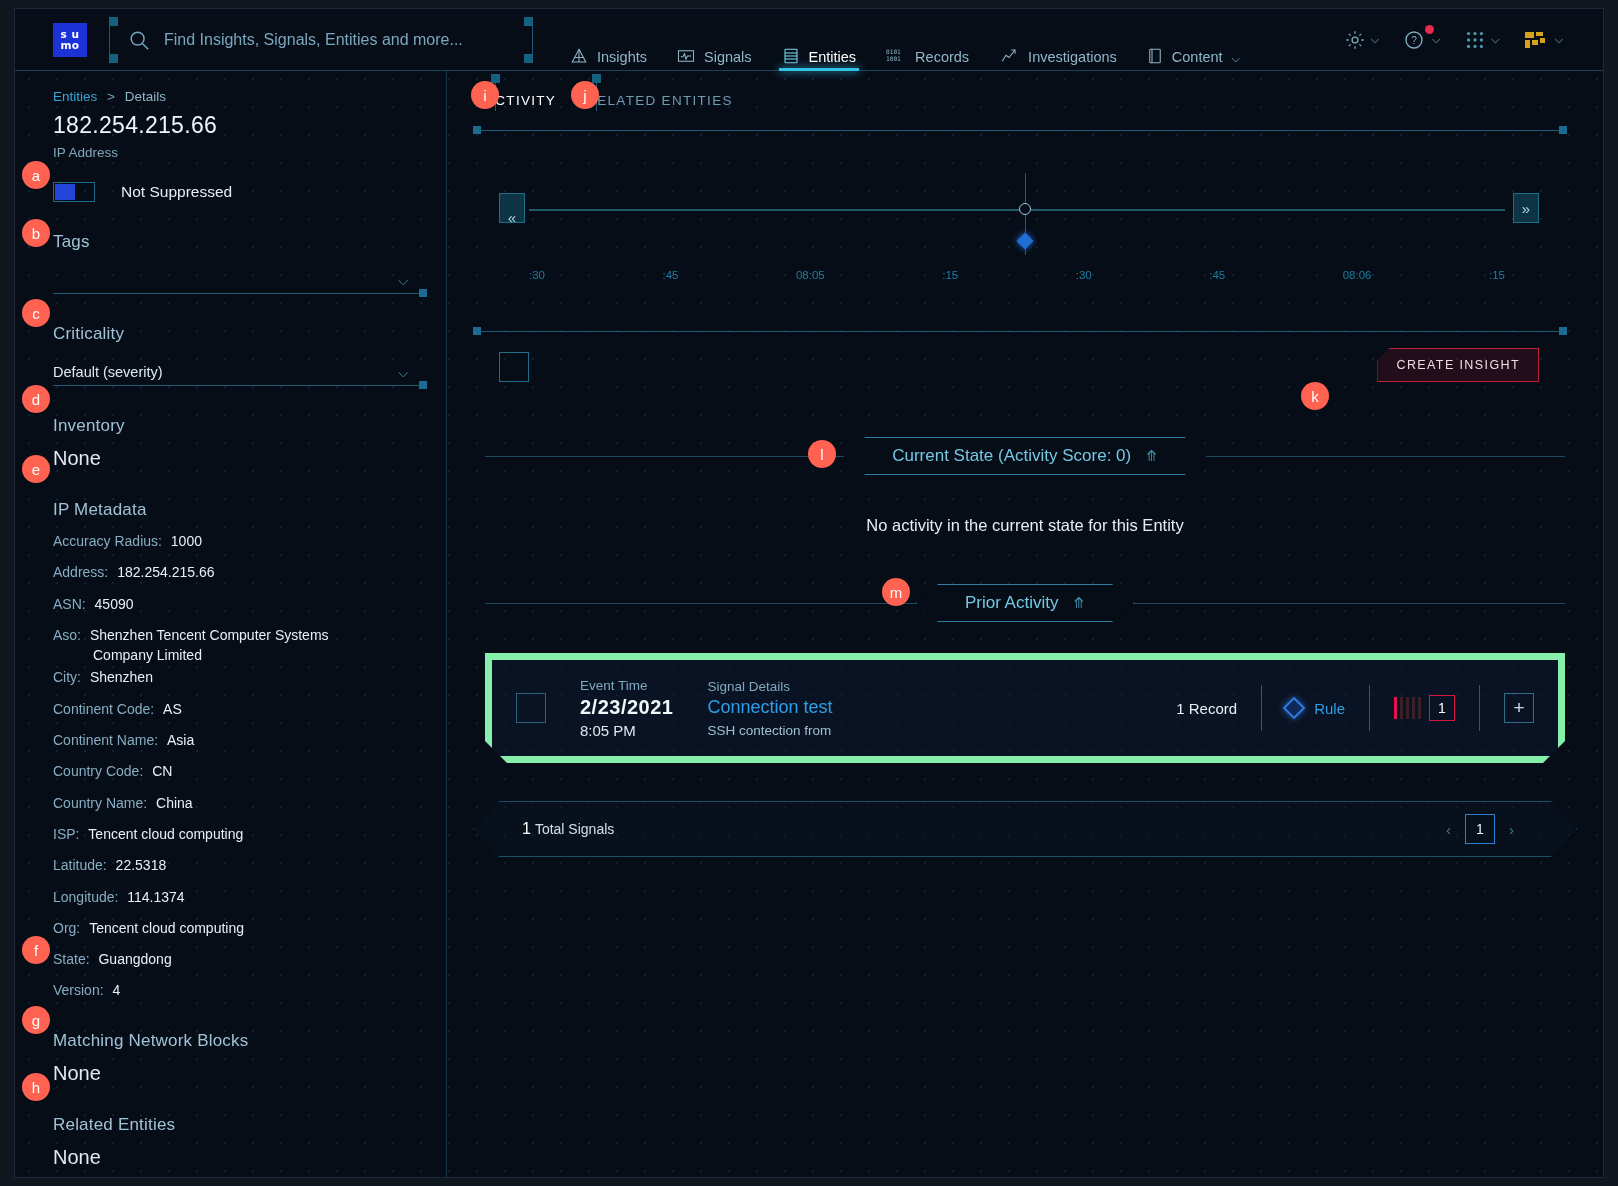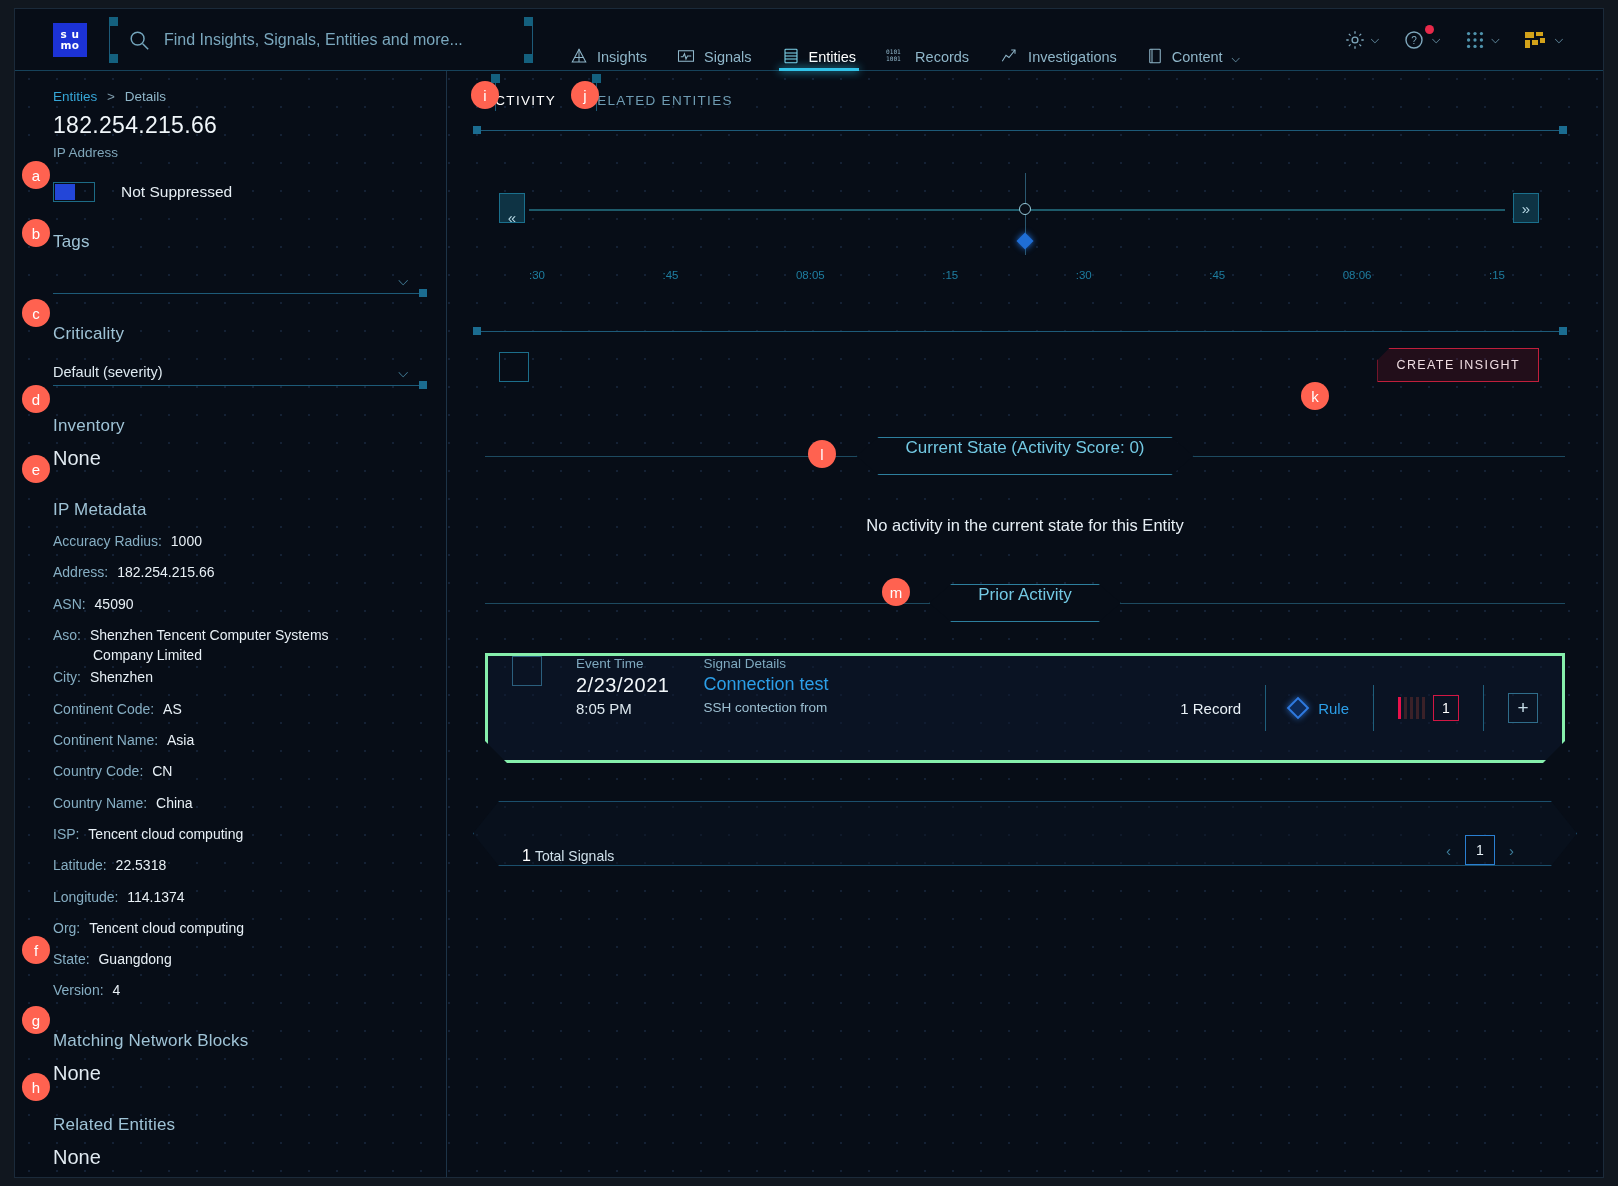--- a/index.html
+++ b/index.html
@@ -275,44 +275,43 @@
   .banner-line { position: absolute; left: 0; right: 0; top: 20px; height: 1px; background: #1d4a60; }
   .banner {
     position: relative; margin: 0 auto;
     height: 38px; padding: 0 48px;
     border: 1px solid #2d7f9e;
     background: #070d17;
     color: #73c9e3; font-size: 17px;
     display: flex; align-items: center; gap: 14px;
     clip-path: polygon(22px 0, calc(100% - 22px) 0, 100% 50%, calc(100% - 22px) 100%, 22px 100%, 0 50%);
     cursor: pointer;
-    flex-direction: column;
   }
   .banner .dblchev { color: #3f92b2; font-size: 15px; }
 
   .nostate {
     text-align: center; color: #e6eef4; font-size: 16.5px; margin-top: 40px;
   }
 
   
   .card {
     position: relative;
     margin: 30px 38px 0 38px;
     height: 110px;
-    border: 3px solid #86efac;
+    border: 7px solid #86efac;
     background: rgba(12,26,45,.55);
     clip-path: polygon(0 0, 100% 0, 100% calc(100% - 22px), calc(100% - 22px) 100%, 22px 100%, 0 calc(100% - 22px));
-    display: flex; 
+    display: flex; align-items: center;
   }
   .card .chk {
     width: 30px; height: 30px; border: 1px solid #2b5f7d; margin-left: 24px; cursor: pointer;
   }
   .col { margin-left: 34px; }
   .col-h { font-size: 13.5px; color: #7fa9bf; }
-  .col-big { font-size: 20px; color: #f2f7fa; margin-top: 3px; letter-spacing: .5px; }
+  .col-big { font-size: 20px; color: #f2f7fa; margin-top: 3px; letter-spacing: .5px; font-weight: bold; }
   .col-sm { font-size: 15px; color: #dde8ef; margin-top: 3px; }
   .col-link { font-size: 18px; color: #2c9fe8; margin-top: 3px; cursor: pointer; }
   .col-desc { font-size: 13.5px; color: #9dc0d2; margin-top: 5px; }
   .card-right { margin-left: auto; display: flex; align-items: center; height: 100%; }
   .cr-cell {
     display: flex; align-items: center; justify-content: center;
     padding: 0 24px; height: 46px;
   }
   .cr-div { width: 1px; height: 46px; background: #1f5f7c; }
   .rec-txt { font-size: 15px; color: #e8f0f6; }
@@ -325,24 +324,24 @@
     color: #fff; font-size: 14px; display: flex; align-items: center; justify-content: center;
   }
   .plus-btn {
     width: 30px; height: 30px; border: 1px solid #2f6d8b; color: #c6dde8;
     display: flex; align-items: center; justify-content: center;
     font-size: 19px; cursor: pointer; margin-right: 24px;
   }
 
   
   .footer-bar {
-    position: relative; margin: 38px 26px 0 26px; height: 65px;
+    position: relative; margin: 38px 26px 0 26px; height: 56px;
     border: 1px solid #1b4f6c;
     clip-path: polygon(26px 0, calc(100% - 26px) 0, 100% 50%, calc(100% - 26px) 100%, 26px 100%, 0 50%);
-    display: flex; align-items: flex-end;
+    display: flex; align-items: center;
     background: rgba(9,19,34,.5);
   }
   .footer-bar .ftot { margin-left: 48px; font-size: 14px; color: #cfe0ea; }
   .footer-bar .ftot b { font-weight: 400; color: #fff; font-size: 16px; margin-right: 4px; }
   .pager { margin-left: auto; margin-right: 62px; display: flex; align-items: center; gap: 14px; }
   .pager .parrow { color: #3d7e9c; font-size: 15px; cursor: pointer; }
   .pager .pnum {
     width: 30px; height: 30px; border: 1px solid #2a7fd1; color: #e8f2f8;
     font-size: 14px; display: flex; align-items: center; justify-content: center; cursor: pointer;
   }

